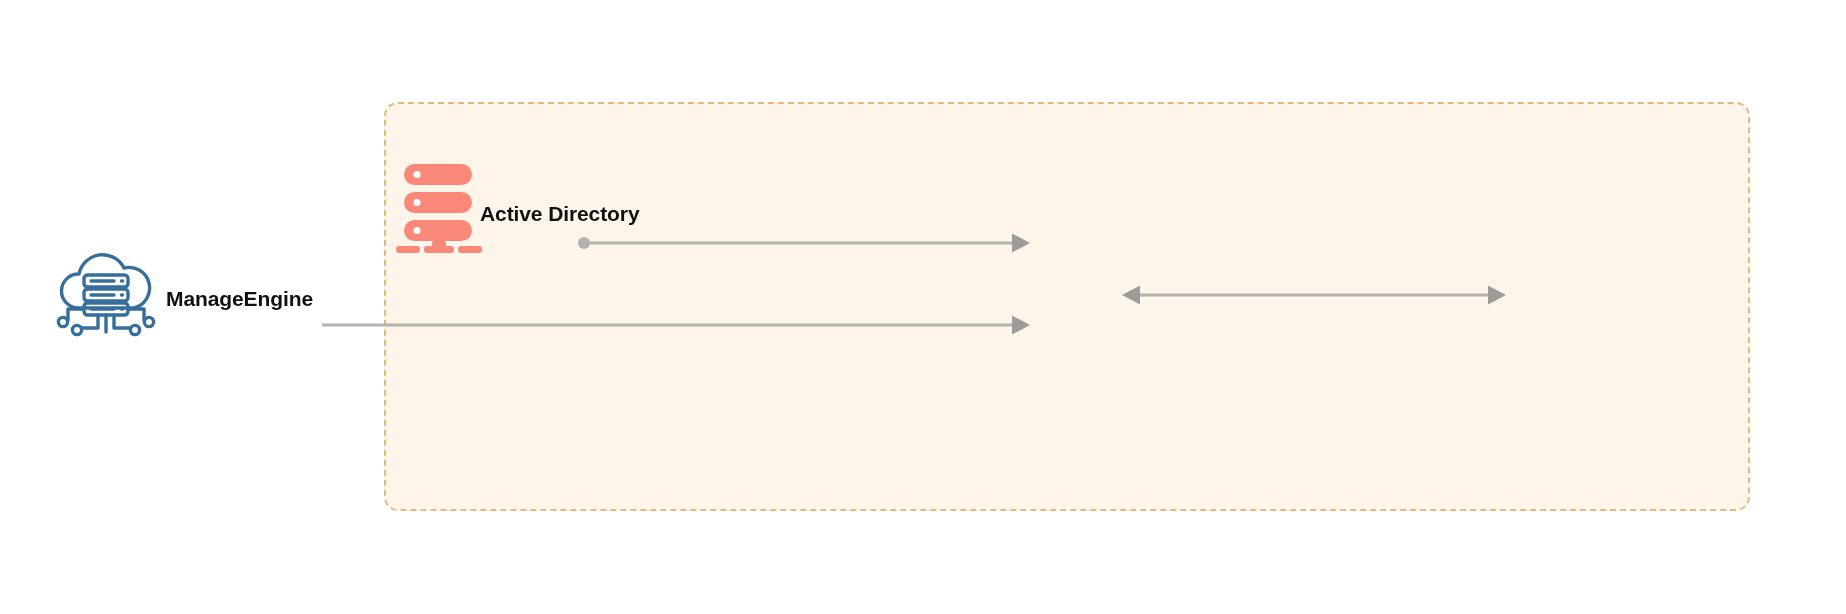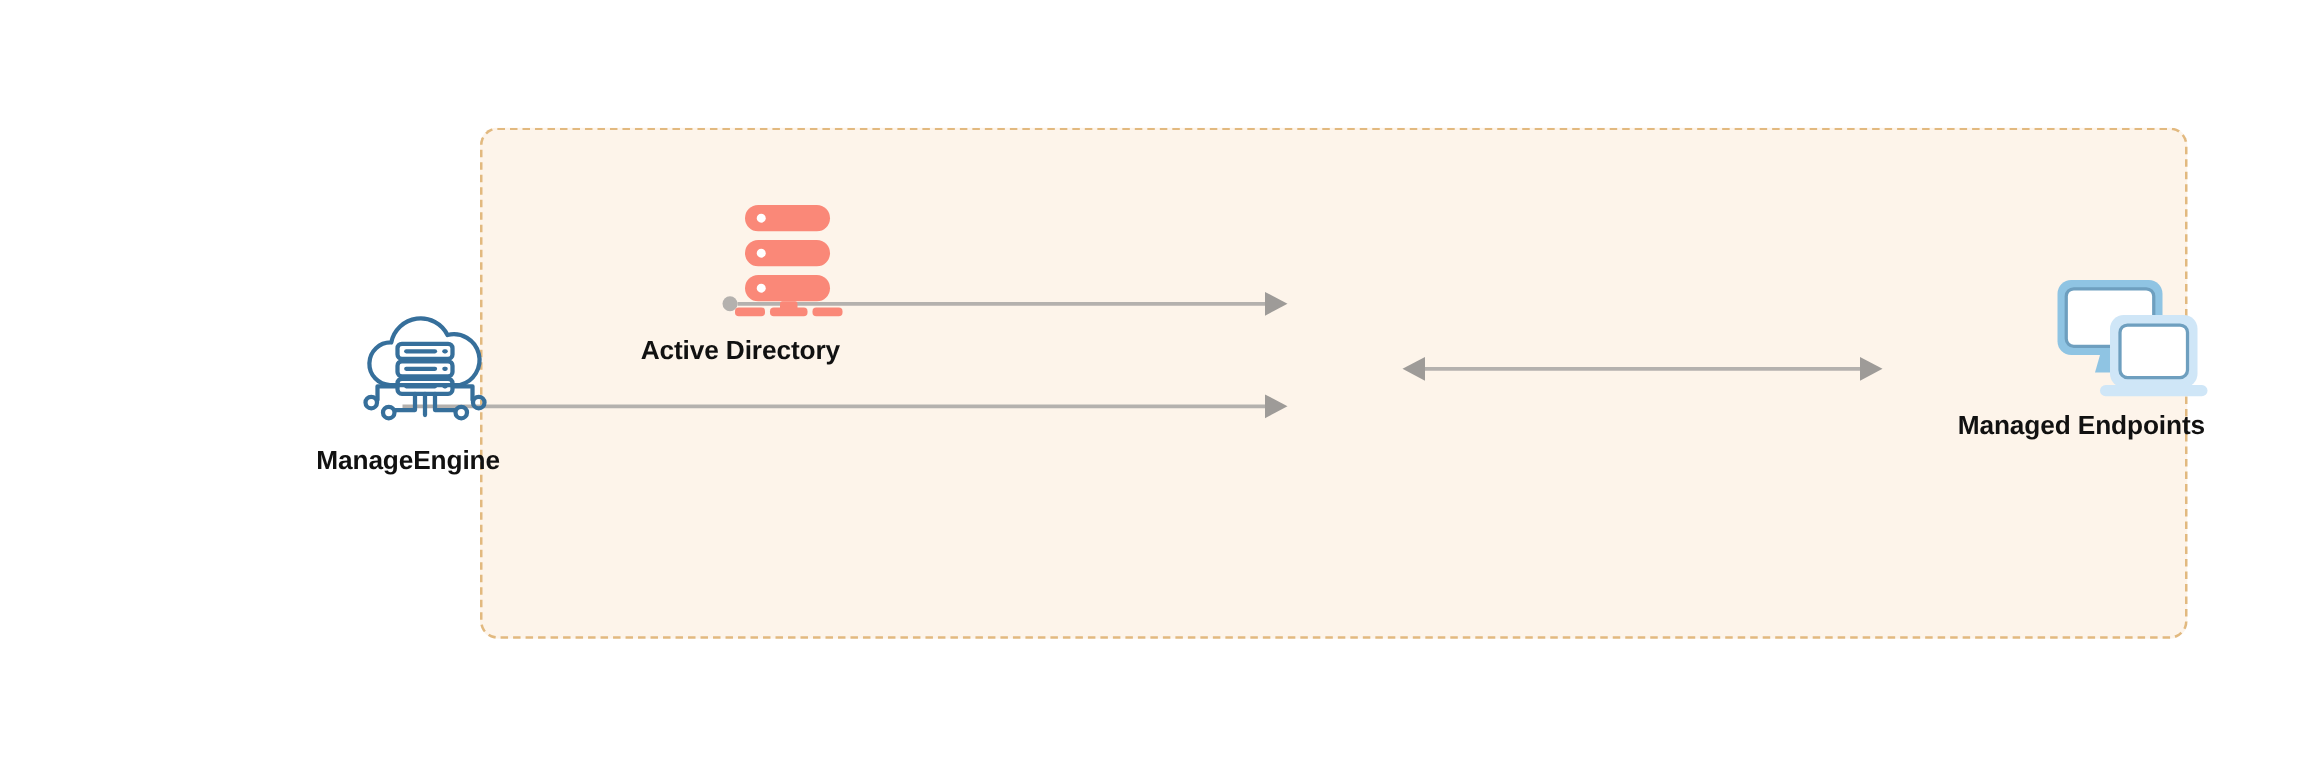--- a/index.html
+++ b/index.html
@@ -33,38 +33,39 @@
     box-sizing: border-box;
     background: #FDF4EA;
     border: 2.5px dashed #E2B97F;
     border-radius: 14px;
   }
 
   
   .node {
     position: absolute;
     display: flex;
-    flex-direction: column;
-    align-items: flex-end;
+    flex-direction: row;
+    align-items: center;
   }
   .node-label {
     font-size: 21px;
     font-weight: bold;
     color: #111111;
     text-align: center;
     line-height: 1.28;
     letter-spacing: -0.1px;
     white-space: nowrap;
   }
 
   
   #repo-node {
     left: 0px;
     top: 242px;
     width: 400px;
+    padding-left: 46px;
   }
   #repo-node .node-label { margin-top: 14px; }
 
   
   #ad-node {
     left: 396px;
     top: 160px;
     width: 276px;
   }
   #ad-node .node-label { margin-top: 16px; }
@@ -175,33 +176,14 @@
           <circle cx="21" cy="14.5" r="3.6"></circle>
           <circle cx="21" cy="42.5" r="3.6"></circle>
           <circle cx="21" cy="70.5" r="3.6"></circle>
         </g>
       </svg>
     </span>
     <div class="node-label">Active Directory</div>
   </div>
 
 
-  <div class="node" id="endpoints-node">
-    <span>
-      <svg width="122" height="98" viewBox="0 0 122 98" xmlns="http://www.w3.org/2000/svg">
-
-        <g>
-          <rect x="4" y="2" width="84" height="60" rx="11" fill="#8FC4E3"></rect>
-          <rect x="11" y="9" width="70" height="46" rx="6" fill="#FFFFFF" stroke="#6E9FBF" stroke-width="2.6"></rect>
-          <path d="M38 62 h16 l4 14 h-24 z" fill="#8FC4E3"></path>
-        </g>
-
-        <g>
-          <rect x="46" y="30" width="70" height="58" rx="11" fill="#CFE6F7"></rect>
-          <rect x="54" y="38" width="54" height="42" rx="6" fill="#FFFFFF" stroke="#6E9FBF" stroke-width="2.6"></rect>
-          <rect x="38" y="86" width="86" height="9" rx="4.5" fill="#CFE6F7"></rect>
-        </g>
-      </svg>
-    </span>
-    <div class="node-label">Managed Endpoints</div>
-  </div>
 
 </div>
 
 </body></html>

